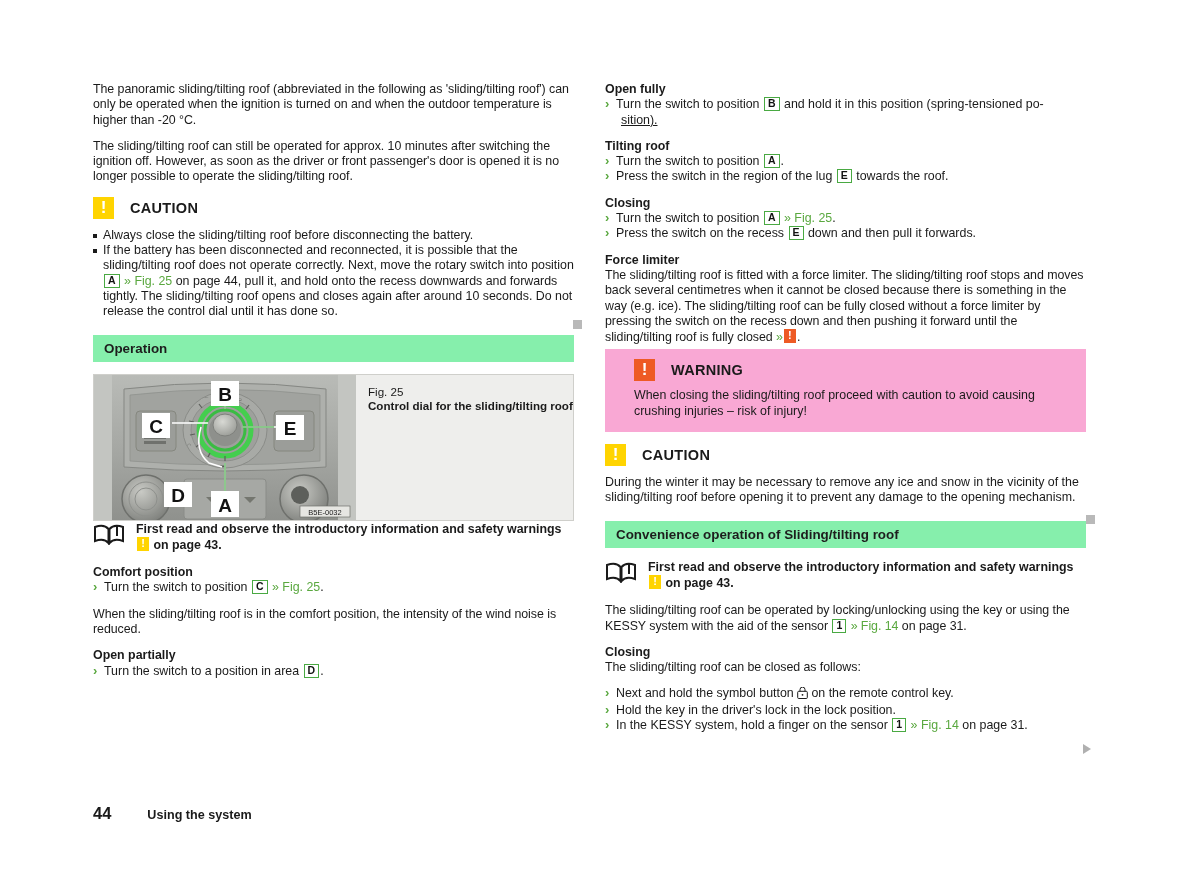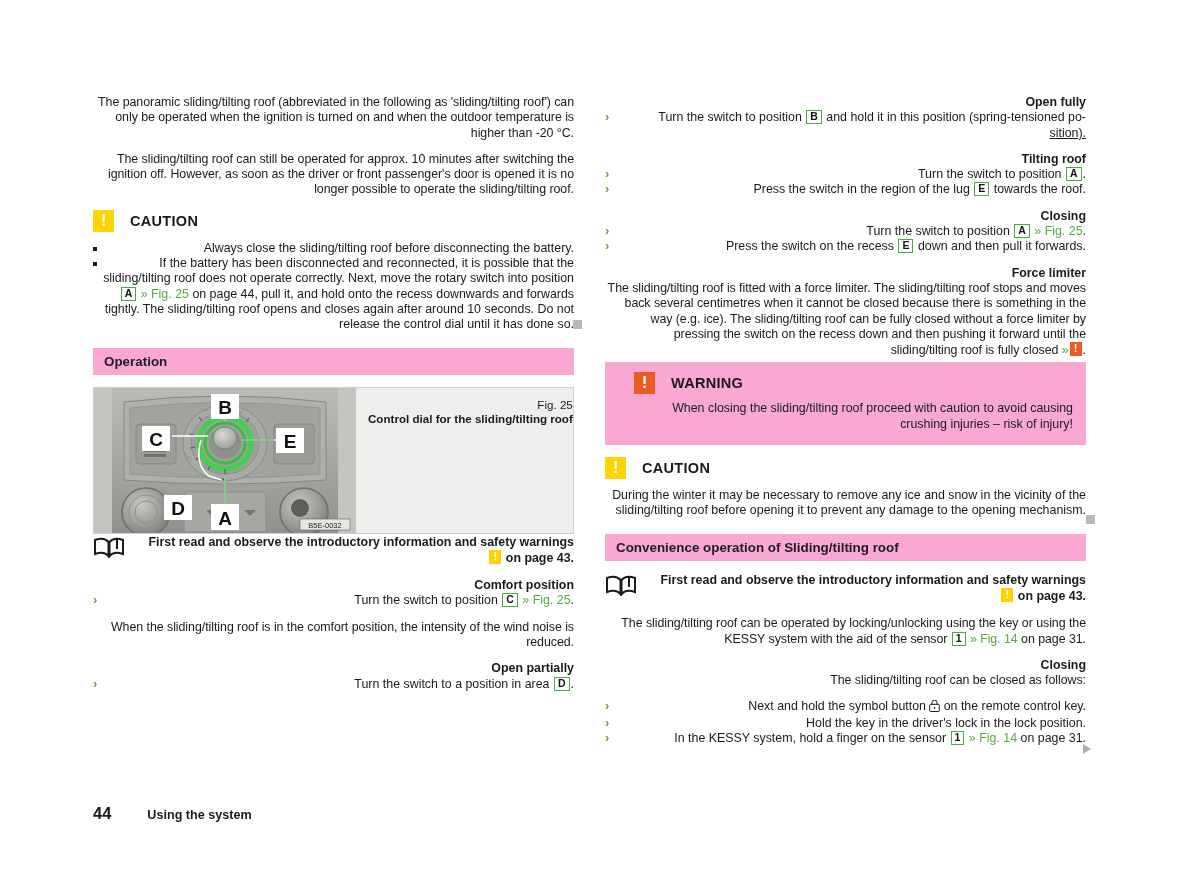--- a/index.html
+++ b/index.html
@@ -15,23 +15,22 @@
     color: #1a1a1a;
     overflow: hidden;
   }
   .page {
     position: absolute;
     left: 0; top: 0;
     width: 1200px; height: 876px;
   }
   .col {
     position: absolute;
-    top: 95px;
+    top: 82px;
     width: 481px;
-    text-align: right;
   }
   .col-left  { left: 93px; }
   .col-right { left: 605px; }
 
   p, .para {
     font-size: 12.4px;
     line-height: 15.3px;
     margin: 0 0 11px 0;
     letter-spacing: -0.05px;
   }
@@ -146,21 +145,21 @@
     position: absolute;
     left: 0; top: -1px;
     color: #5aa83f;
     font-weight: bold;
     font-size: 13px;
   }
   .arrow-item .cont { display: block; padding-left: 5px; text-decoration: underline; }
 
   
   .band {
-    background: #f9a8d4;
+    background: #86efac;
     height: 27px;
     display: flex;
     align-items: center;
     padding-left: 11px;
     font-size: 13.4px;
     font-weight: bold;
     color: #1d1d1d;
     margin-top: 15px;
     margin-bottom: 12px;
   }

